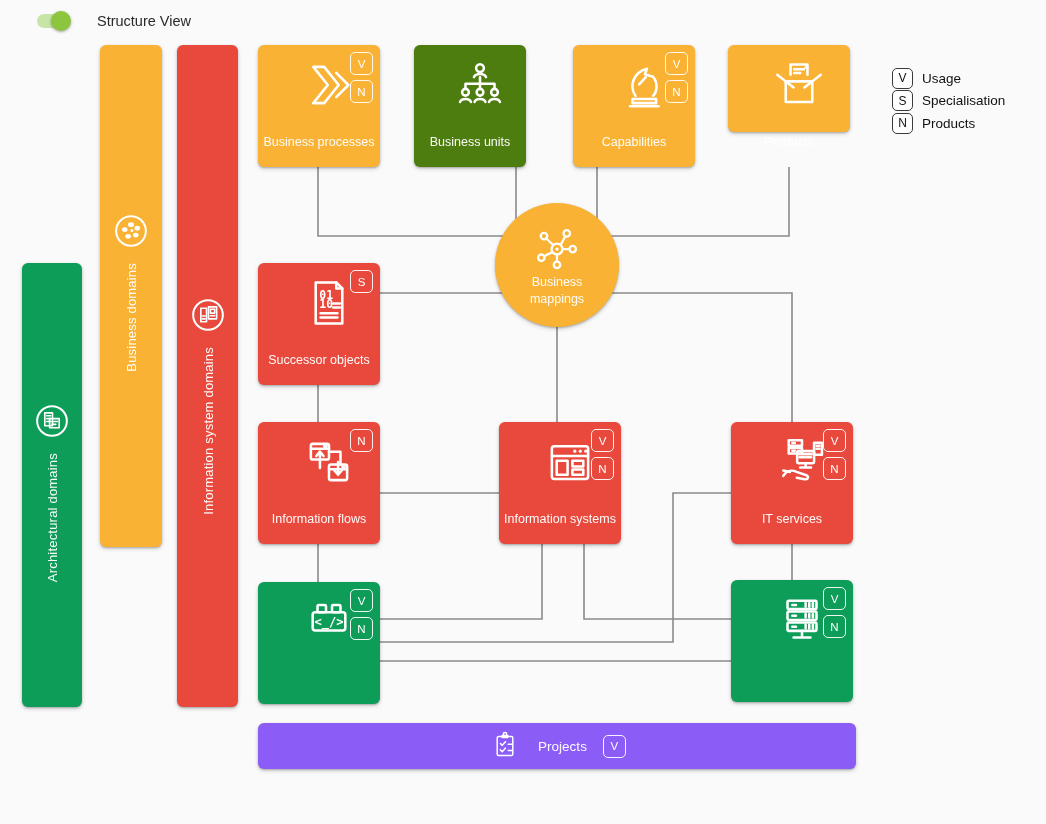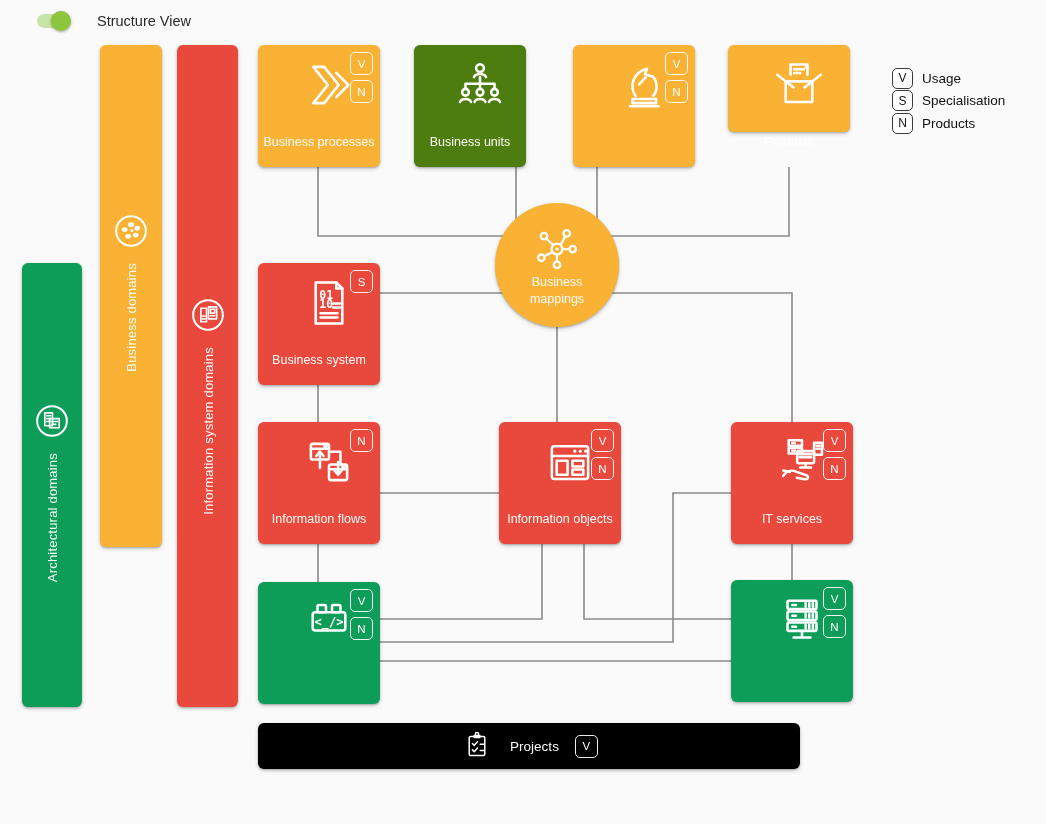--- a/index.html
+++ b/index.html
@@ -173,20 +173,21 @@
     </div>
     <div class="node box" style="left: 573px; top: 45px; width: 122px; height: 122px; background: rgb(249, 178, 51);">
       <span class="icon">
         <svg width="58" height="58" viewBox="0 0 48 48" fill="none" stroke="#fff" stroke-width="2.1" stroke-linecap="round" stroke-linejoin="round">
           <path d="M17 33c-5.5-8 -2-19.5 9.5-22.5l-1.7 4.7 6.7 2C35.7 22.5 35 29.5 31.5 33"></path>
           <path d="M25.5 17.5l-5.5 6"></path>
           <path d="M14.5 35.5h19.5v3.5H14.5z"></path>
           <path d="M12.5 41.5h23.5"></path>
         </svg>
       </span>
+      <div class="label">Capabilities</div>
       <div class="badges">
         <span class="badge">V</span>
         <span class="badge">N</span>
       </div>
     </div>
     <div class="node box" style="left: 728px; top: 45px; width: 122px; height: 87px; background: rgb(249, 178, 51);">
       <span class="icon">
         <svg width="58" height="58" viewBox="0 0 48 48" fill="none" stroke="#fff" stroke-width="2.1" stroke-linecap="round" stroke-linejoin="round">
           <path d="M13 21h22v17H13z"></path>
           <path d="M13 21l-7-5.5M35 21l7-5.5M13 21l6.5 5M35 21l-6.5 5"></path>
@@ -214,21 +215,21 @@
     <div class="node box" style="left: 258px; top: 263px; width: 122px; height: 122px; background: rgb(232, 73, 60);">
       <span class="icon">
         <svg width="58" height="58" viewBox="0 0 48 48" fill="none" stroke="#fff" stroke-width="2.1" stroke-linecap="round" stroke-linejoin="round">
           <path d="M13 7h17l5 5v29H13z"></path>
           <path d="M30 7v5h5"></path>
           <text x="16" y="20.5" font-size="9.5" font-weight="bold" fill="#fff" stroke="none" font-family="DejaVu Sans Mono, monospace">01</text>
           <text x="16" y="28.5" font-size="9.5" font-weight="bold" fill="#fff" stroke="none" font-family="DejaVu Sans Mono, monospace">10</text>
           <path d="M27.5 24.5h5.5M27.5 27.8h5.5M17 32.5h14M17 36h14"></path>
         </svg>
       </span>
-      <div class="label">Business system</div>
+      <div class="label">Successor objects</div>
       <div class="badges">
         <span class="badge">S</span>
       </div>
     </div>
     <div class="node box" style="left: 258px; top: 422px; width: 122px; height: 122px; background: rgb(232, 73, 60);">
       <span class="icon">
         <svg width="58" height="58" viewBox="0 0 48 48" fill="none" stroke="#fff" stroke-width="2.1" stroke-linecap="round" stroke-linejoin="round">
           <rect x="9" y="9" width="15" height="13" rx="1.5"></rect>
           <path d="M9 13h15M20 11h2"></path>
           <path d="M16.5 29V16M13.5 19l3-3.6 3 3.6"></path>
@@ -249,21 +250,21 @@
           <rect x="9" y="11" width="30" height="27" rx="2"></rect>
           <path d="M9 19h30"></path>
           <circle cx="28" cy="15" r="1.3" fill="#fff" stroke="none"></circle>
           <circle cx="32.5" cy="15" r="1.3" fill="#fff" stroke="none"></circle>
           <circle cx="37" cy="15" r="1.3" fill="#fff" stroke="none"></circle>
           <rect x="13" y="23" width="9" height="11.5"></rect>
           <rect x="26" y="23" width="9" height="4.8"></rect>
           <rect x="26" y="30.2" width="9" height="4.3"></rect>
         </svg>
       </span>
-      <div class="label">Information objects</div>
+      <div class="label">Information systems</div>
       <div class="badges">
         <span class="badge">V</span>
         <span class="badge">N</span>
       </div>
     </div>
     <div class="node box" style="left: 731px; top: 422px; width: 122px; height: 122px; background: rgb(232, 73, 60);">
       <span class="icon">
         <svg width="58" height="58" viewBox="0 0 48 48" fill="none" stroke="#fff" stroke-width="2.1" stroke-linecap="round" stroke-linejoin="round">
           <rect x="13" y="6" width="11" height="4.5"></rect>
           <rect x="13" y="12.5" width="11" height="4.5"></rect>
@@ -306,21 +307,21 @@
           <path d="M16 11.5h3M16 20.5h3M16 29.5h3"></path>
           <path d="M27 10v3M30 10v3M33 10v3M27 19v3M30 19v3M33 19v3M27 28v3M30 28v3M33 28v3"></path>
           <path d="M24 33v4M17 38.5h14"></path>
         </svg>
       </span>
       <div class="badges">
         <span class="badge">V</span>
         <span class="badge">N</span>
       </div>
     </div>
-    <div class="node hbar" style="left: 258px; top: 723px; width: 542px; height: 46px; background: #000000; text-align: center;">
+    <div class="node hbar" style="left: 258px; top: 723px; width: 598px; height: 46px; background: #8b5cf6; text-align: center;">
       <span class="icon">
         <svg width="34" height="34" viewBox="0 0 48 48" fill="none" stroke="#fff" stroke-width="2.1" stroke-linecap="round" stroke-linejoin="round">
           <rect x="13" y="10.5" width="22" height="27" rx="2"></rect>
           <rect x="19" y="8" width="10" height="5" rx="1" fill="#fff" stroke="none"></rect>
           <circle cx="24" cy="7.5" r="2.4"></circle>
           <path d="M17.5 20.5l2.6 2.6 4.6-5.2M28.5 21.5h5M17.5 29.5l2.6 2.6 4.6-5.2M28.5 30.5h5"></path>
         </svg>
       </span>
       <div class="label">Projects</div>
       <div class="badges">

